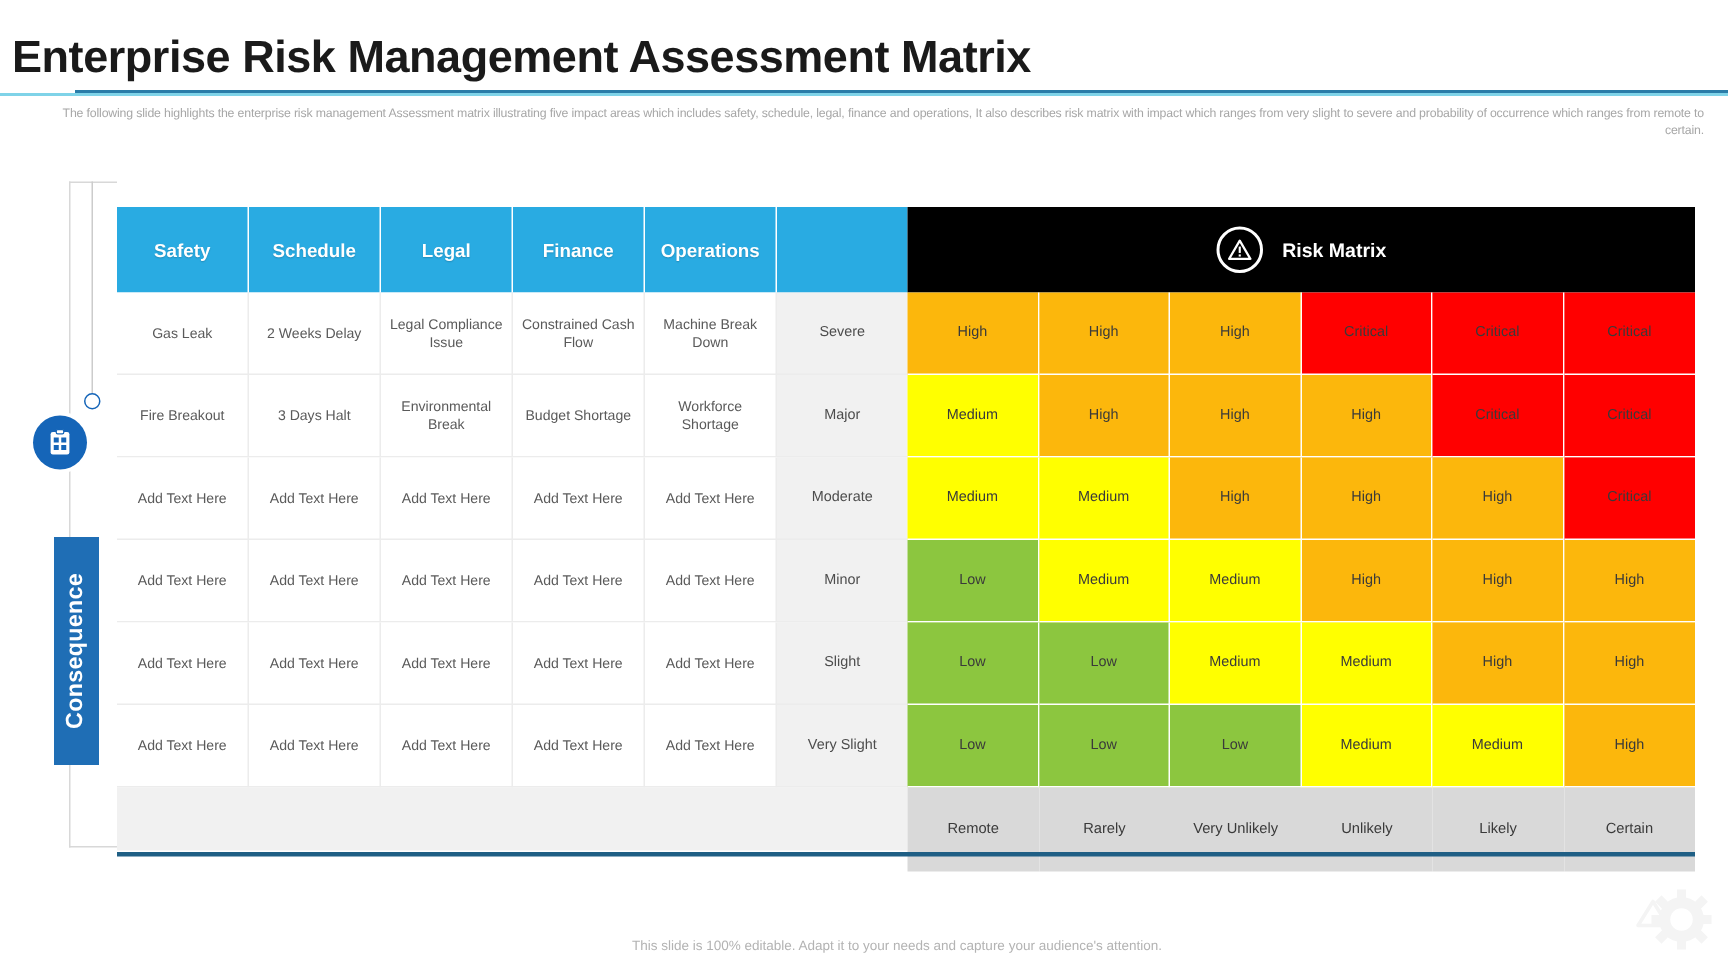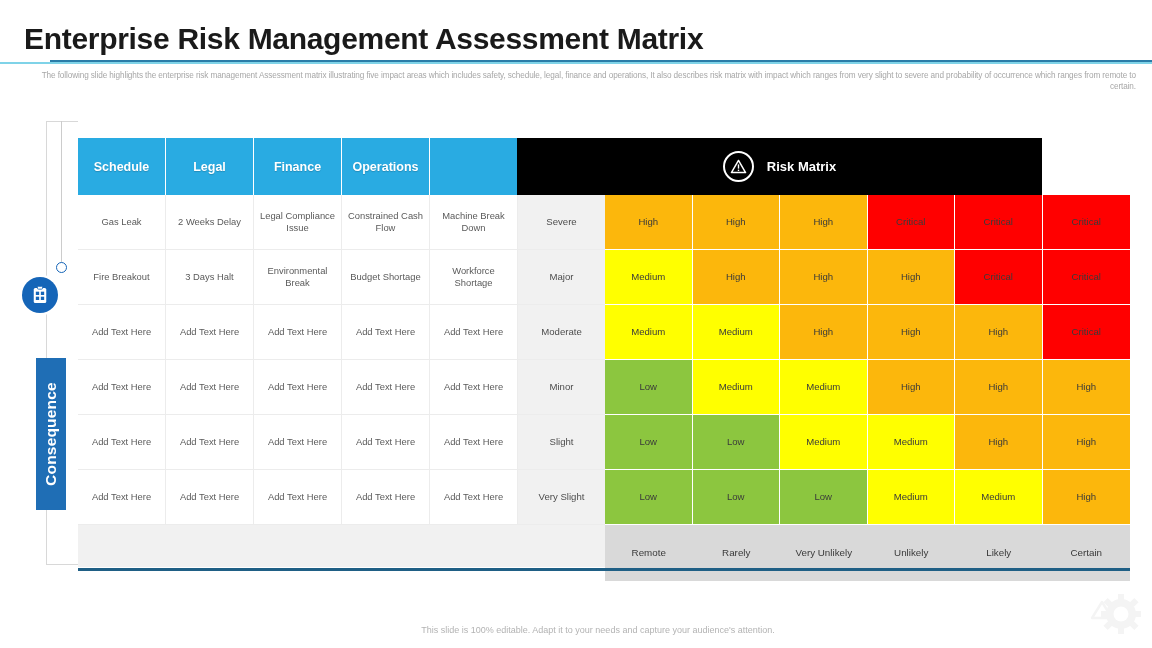--- a/index.html
+++ b/index.html
@@ -15,21 +15,21 @@
   .slide {
     position: relative;
     width: 1152px;
     height: 648px;
     background: #ffffff;
   }
 
   
   .title {
     position: absolute;
-    left: 24px;
+    left: 8px;
     top: 22px;
     font-size: 30px;
     font-weight: bold;
     color: #1a1a1a;
     letter-spacing: -0.3px;
     white-space: nowrap;
   }
 
   .title-rule {
     position: absolute;
@@ -280,20 +280,21 @@
     </svg>
   </div>
 
   <div class="consequence-bar">
     <span>Consequence</span>
   </div>
 
   <div class="table">
 
     <div class="row h-row">
+      <div class="cell head-cell c-impact">Safety</div>
       <div class="cell head-cell c-impact">Schedule</div>
       <div class="cell head-cell c-impact">Legal</div>
       <div class="cell head-cell c-impact">Finance</div>
       <div class="cell head-cell c-impact">Operations</div>
       <div class="cell head-cell head-blank c-sev"></div>
 
       <div class="riskhead">
         <span class="warn-ico">
           <svg width="17" height="17" viewBox="0 0 24 24" aria-hidden="true">
             <path d="M12 3.4 L22 20.6 L2 20.6 Z" fill="none" stroke="#ffffff" stroke-width="2.1" stroke-linejoin="round"></path>

